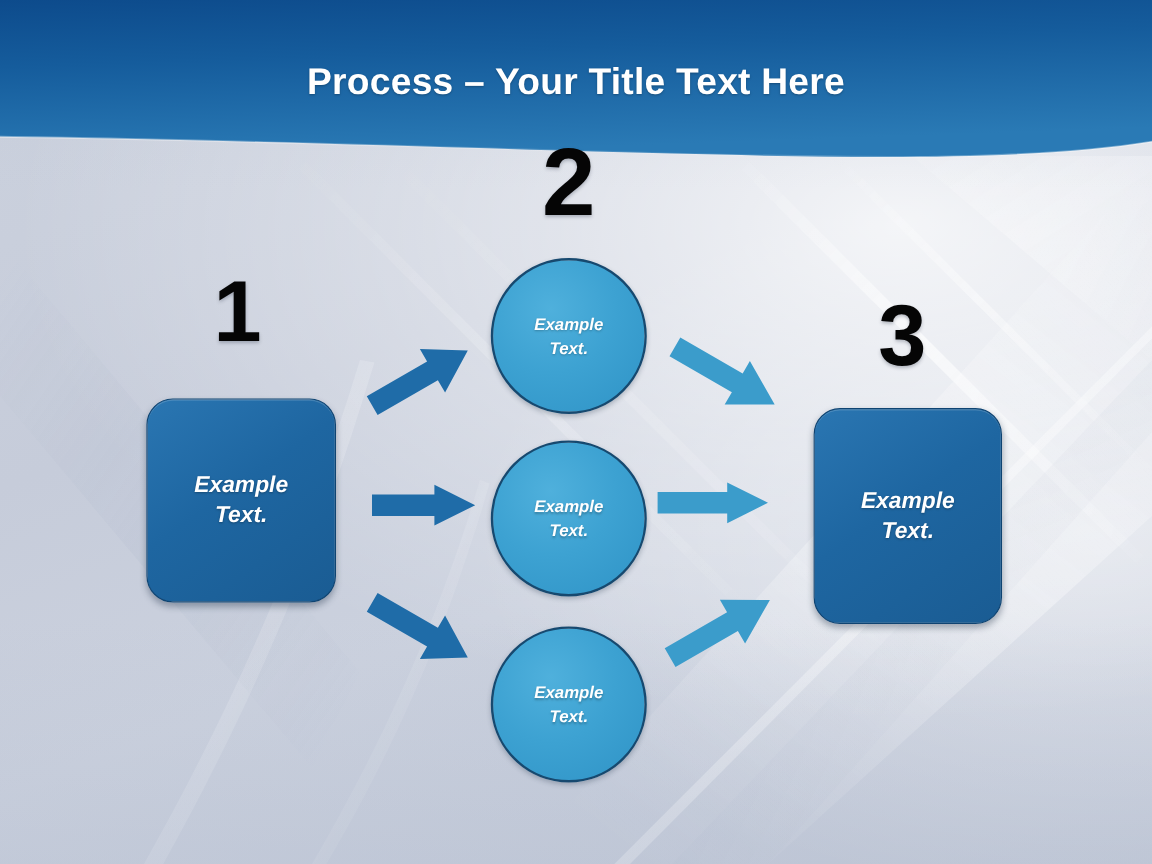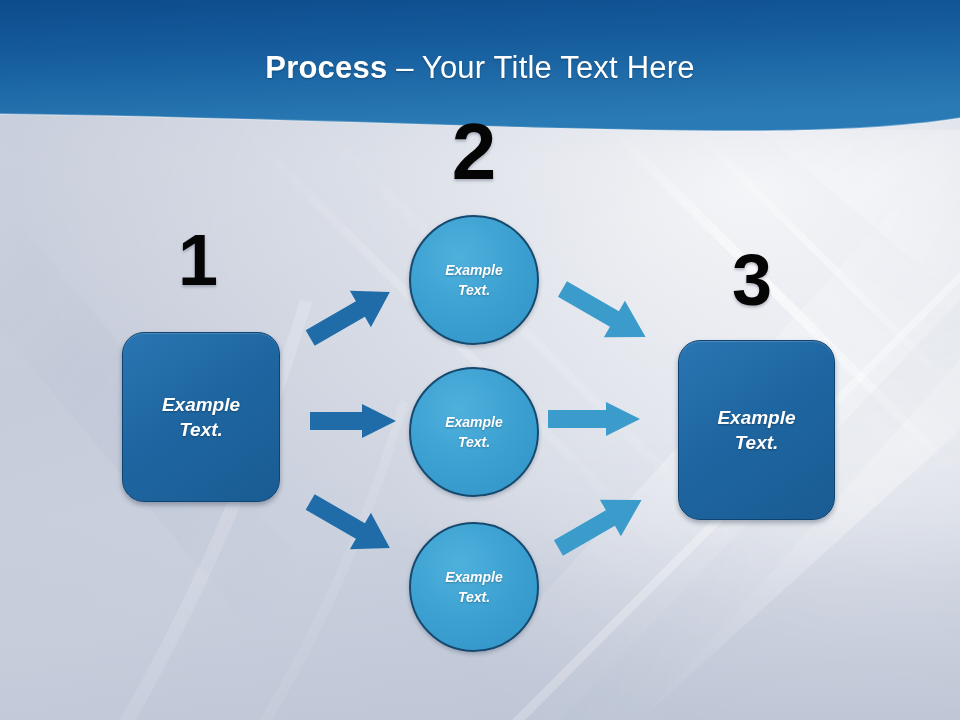--- a/index.html
+++ b/index.html
@@ -49,21 +49,21 @@
     top: 50px;
     width: 960px;
     text-align: center;
     color: #ffffff;
     font-size: 31px;
     letter-spacing: 0.2px;
     white-space: nowrap;
     text-shadow: 0 1px 2px rgba(0,0,0,0.28);
   }
   .header-title .strong { font-weight: bold; }
-  .header-title .rest { font-weight: normal; }
+  .header-title .rest { font-weight: bold; }
 
   
   .step-number {
     position: absolute;
     font-weight: bold;
     color: #050505;
     line-height: 1;
     text-align: center;
     text-shadow: 0 2px 3px rgba(40,50,70,0.30);
   }

